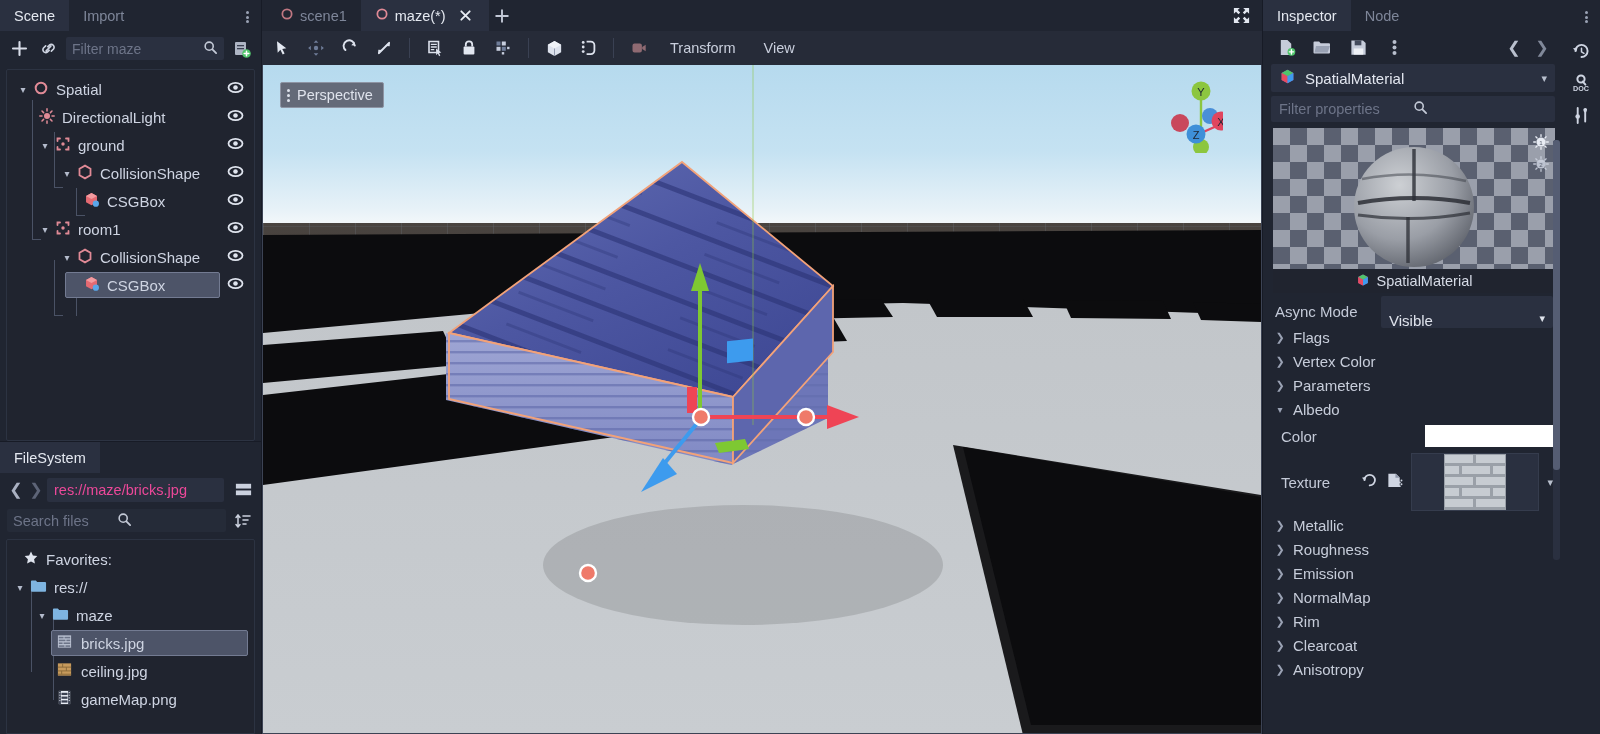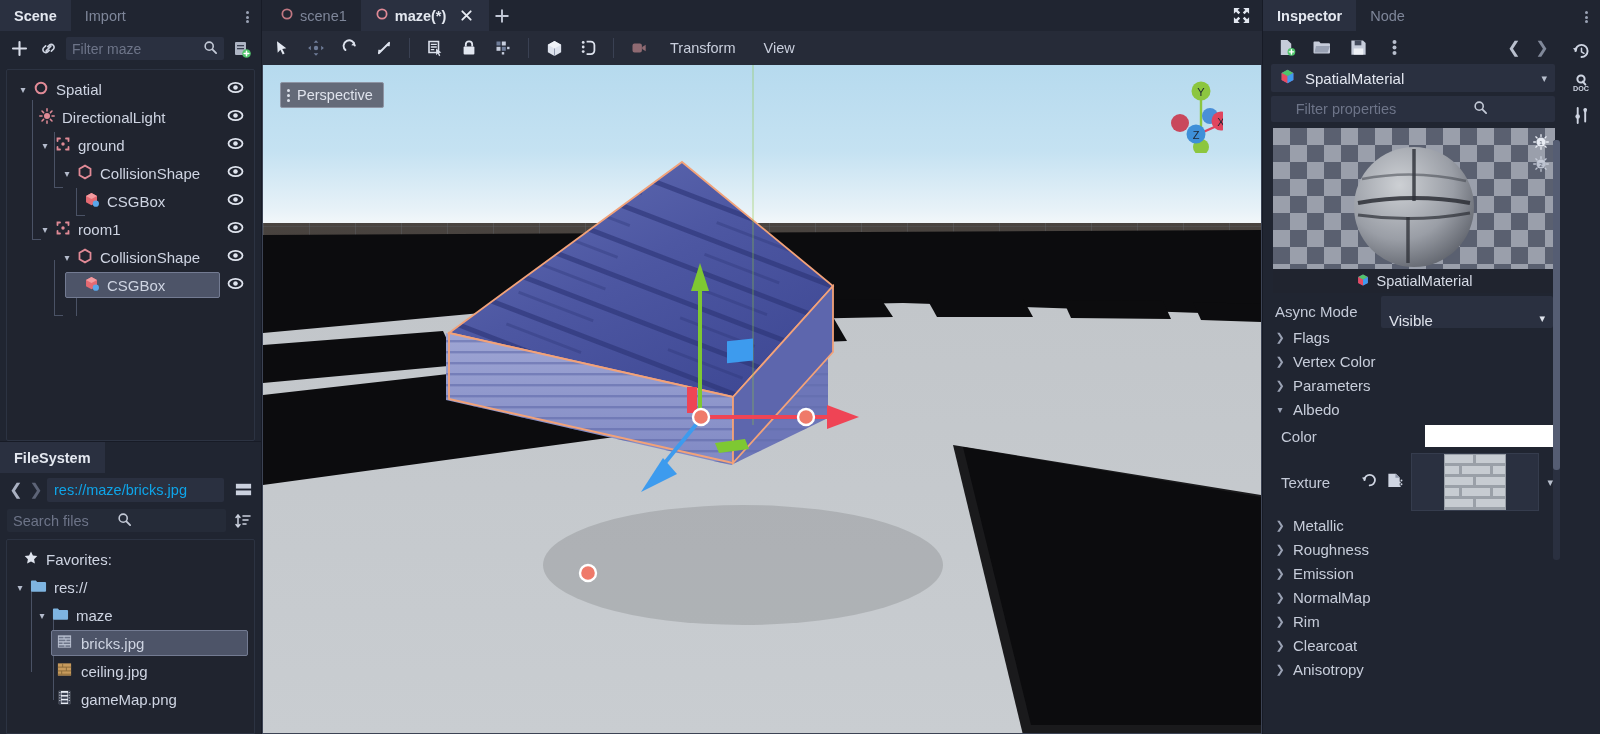--- a/index.html
+++ b/index.html
@@ -13,21 +13,21 @@
   }
   .app { position:relative; width:1600px; height:734px; display:flex; }
 
   
   .tabbar { display:flex; align-items:flex-end; height:31px; background:#202531; }
   .tab {
     height:31px; display:flex; align-items:center; gap:6px;
     padding:0 14px; font-size:14.5px; color:#7e8699;
     background:transparent; white-space:nowrap;
   }
-  .tab.active { background:#2a3040; color:#e4e8f0;font-weight:bold; }
+  .tab.active { background:#2a3040; color:#e4e8f0; }
 
   
   .left { width:262px; height:734px; background:#202531; display:flex; flex-direction:column;
           border-right:1px solid #171b26; position:relative; }
   .panel-menu {
     position:absolute; right:6px; top:8px; width:16px; height:16px;
     display:flex; flex-direction:column; align-items:center; justify-content:space-between; padding:2px 0;
   }
   .panel-menu i { width:3px; height:3px; border-radius:50%; background:#9aa2b4; display:block; }
 
@@ -57,21 +57,21 @@
   .guide { position:absolute; background:#4a5265; }
 
   
   .fs { flex:1; background:#202531; display:flex; flex-direction:column; position:relative;
         border-top:1px solid #171b26; }
   .fs-path { height:33px; display:flex; align-items:center; gap:2px; padding:0 7px; }
   .navarrow { width:18px; height:22px; display:flex; align-items:center; justify-content:center;
               color:#aab1c2; font-size:16px; }
   .navarrow.dim { color:#5d6477; }
   .pathfield { flex:1; height:24px; background:#2a3040; border-radius:2px;
-               display:flex; align-items:center; padding:0 7px; color:#0ea5e9; font-size:14.5px; }
+               display:flex; align-items:center; padding:0 7px; color:#ec4899; font-size:14.5px; }
   .fs-search { height:29px; display:flex; align-items:center; gap:6px; padding:0 7px; }
   .fs-searchbox { flex:1; height:23px; background:#252b38; border-radius:2px; display:flex;
                   align-items:center; padding:0 6px; }
   .fs-searchbox span { flex:1; color:#6d7488; font-size:14.5px; }
   .fs-tree { flex:1; margin:4px 6px 0 6px; background:#20242f; border:1px solid #2c3342;
              border-top-left-radius:2px; border-top-right-radius:2px; padding-top:5px;
              position:relative; overflow:hidden; }
   .frow { height:28px; display:flex; align-items:center; position:relative; padding-left:8px; }
   .frow .lbl { color:#ced4e2; font-size:15px; }
 
@@ -113,21 +113,21 @@
   .insp-sidecol { position:absolute; right:0; top:31px; width:38px; bottom:0;
                   display:flex; flex-direction:column; align-items:center; gap:10px; padding-top:9px; }
   .insp-body { width:300px; display:flex; flex-direction:column; }
   .insp-toolbar { height:32px; display:flex; align-items:center; gap:14px; padding:0 12px; }
   .insp-nav { margin-left:auto; display:flex; gap:10px; }
   .obj-row { height:28px; margin:1px 8px 0 8px; background:#2a3040; border-radius:2px;
              display:flex; align-items:center; gap:9px; padding:0 8px; }
   .obj-row .nm { flex:1; color:#e2e6ef; font-size:15px; }
   .prop-filter { height:26px; margin:4px 8px 0 8px; background:#2a3040; border-radius:2px;
                  display:flex; align-items:center; padding:0 8px; }
-  .prop-filter span { flex:1; color:#6d7488; font-size:14.5px;text-align:center; }
+  .prop-filter span { flex:1; color:#6d7488; font-size:14.5px; }
 
   .preview { margin:6px 8px 0 10px; height:165px; position:relative; overflow:hidden;
      background-color:#9a9fab;
      background-image:
        linear-gradient(45deg,#5a6070 25%, transparent 25%, transparent 75%, #5a6070 75%),
        linear-gradient(45deg,#5a6070 25%, transparent 25%, transparent 75%, #5a6070 75%);
      background-size:34px 34px; background-position:0 0, 17px 17px;
   }
   .preview-label { position:absolute; left:0; right:0; bottom:0; height:24px; background:#20242f;
                    display:flex; align-items:center; justify-content:center; gap:7px;

